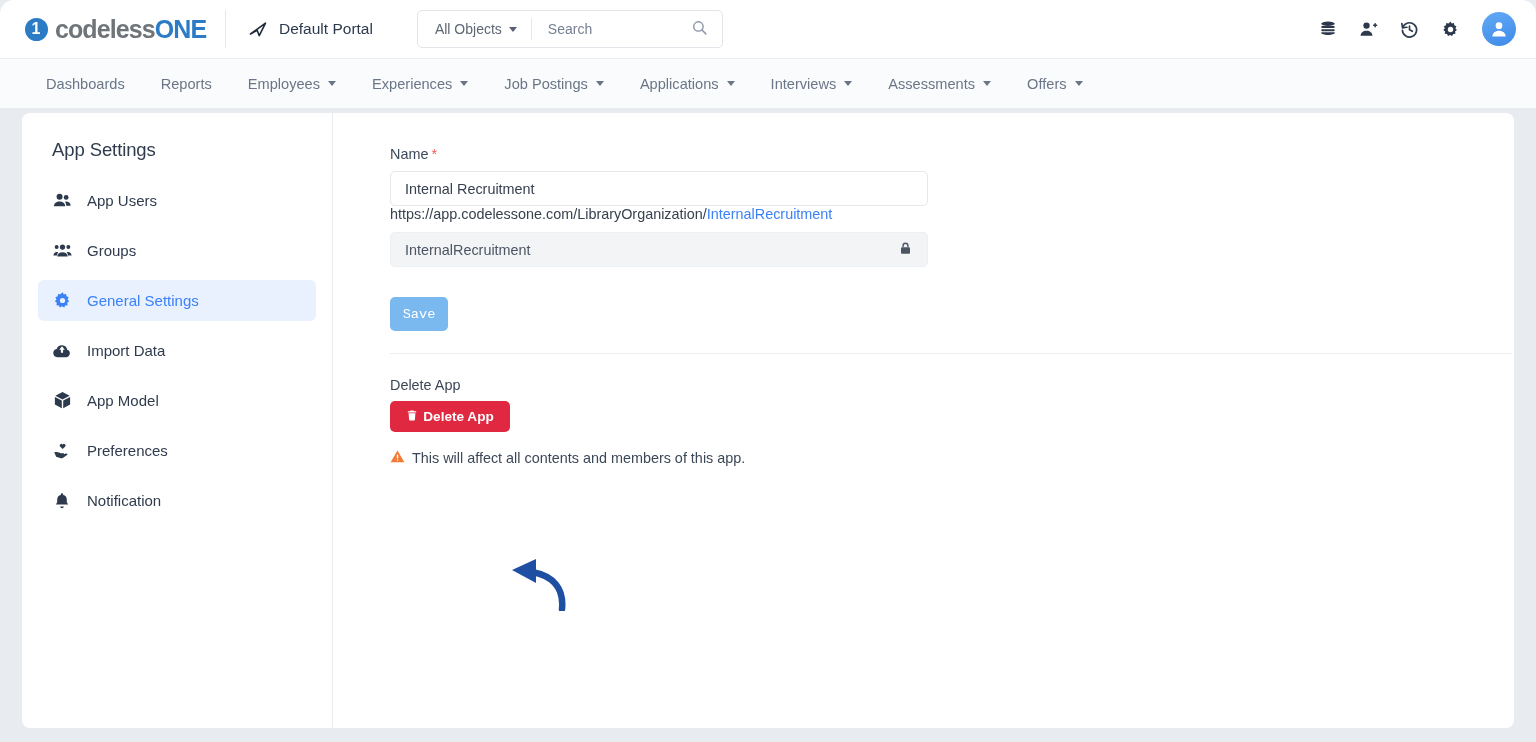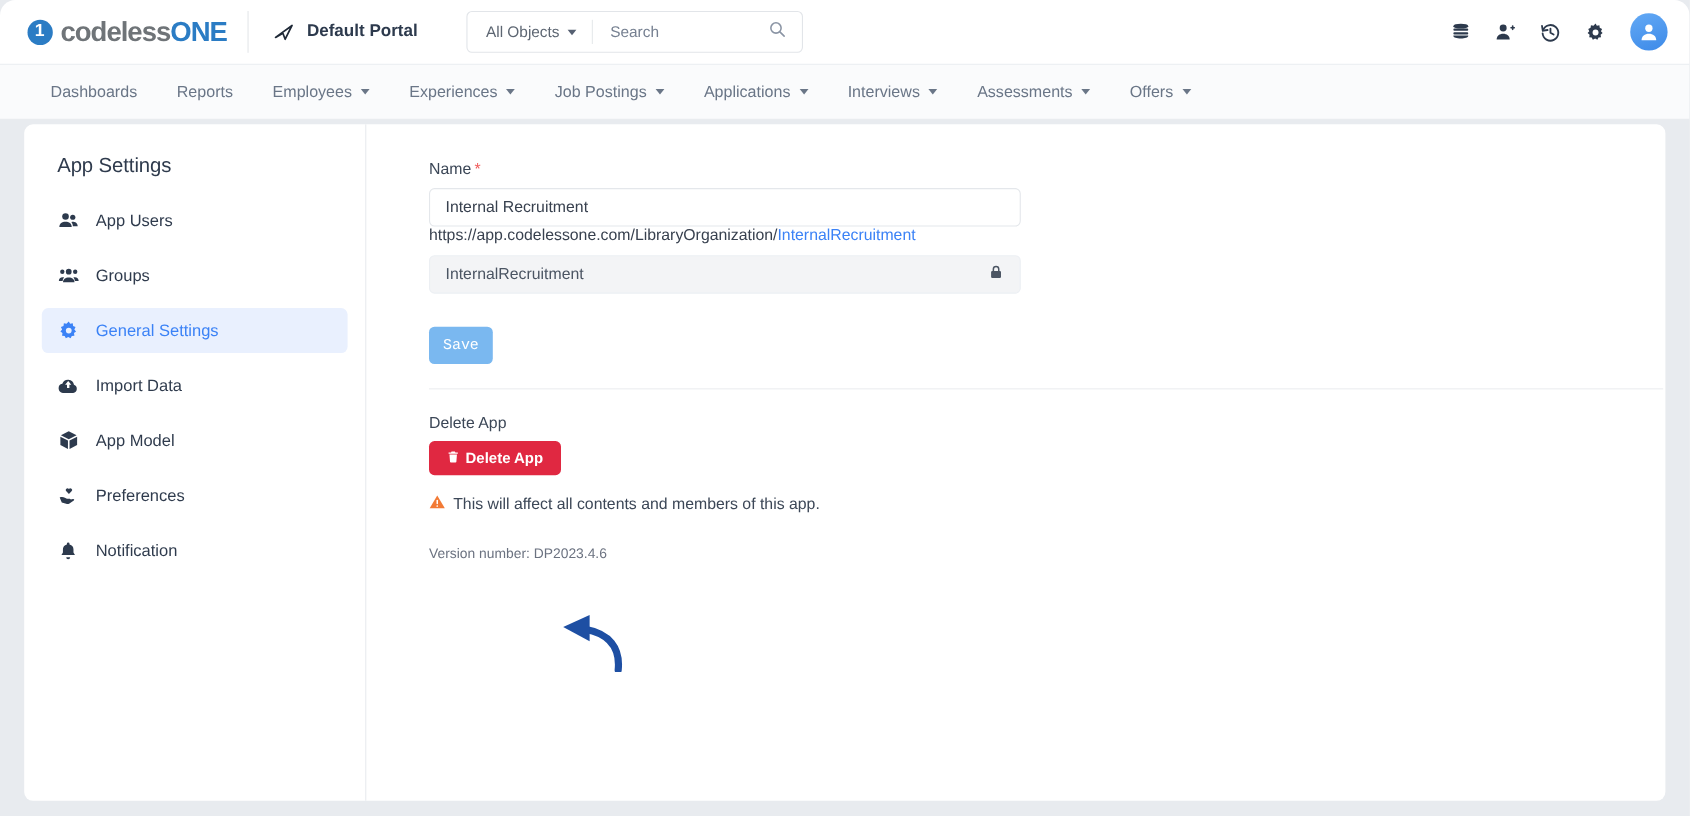--- a/index.html
+++ b/index.html
@@ -64,21 +64,21 @@
     background: #e4e7ea;
   }
 
   .portal {
     display: flex;
     align-items: center;
     gap: 11px;
     padding: 0 22px 0 22px;
     color: #2d3a4d;
     font-size: 15.5px;
-    font-weight: 700;
+    font-weight: 400;
   }
   .portal svg { display: block; }
   .search-wrap {
     display: flex;
     height: 38px;
     border: 1px solid #e2e5e9;
     border-radius: 5px;
     margin-left: 22px;
     width: 306px;
     align-items: center;
@@ -549,21 +549,20 @@
         <span>
           <svg width="15" height="15" viewBox="0 0 24 24" fill="#f27a35">
             <path d="M12 2.4L23 21H1z"></path>
             <rect x="10.9" y="8.6" width="2.2" height="6.4" rx="1.1" fill="#ffffff"></rect>
             <circle cx="12" cy="17.6" r="1.25" fill="#ffffff"></circle>
           </svg>
         </span>
         <span>This will affect all contents and members of this app.</span>
       </div>
 
-      <div class="version">Version number: DP2023.4.6</div>
     </div>
 
     <svg class="arrow-anno" width="70" height="60" viewBox="0 0 70 60">
       <path d="M56 58 C 58 38, 48 25, 26 21" stroke="#1e4fa3" stroke-width="6.5" fill="none" stroke-linecap="round"></path>
       <path d="M6 19 L30 8 L30 32 Z" fill="#1e4fa3"></path>
     </svg>
 
   </div>
 </div>
 

